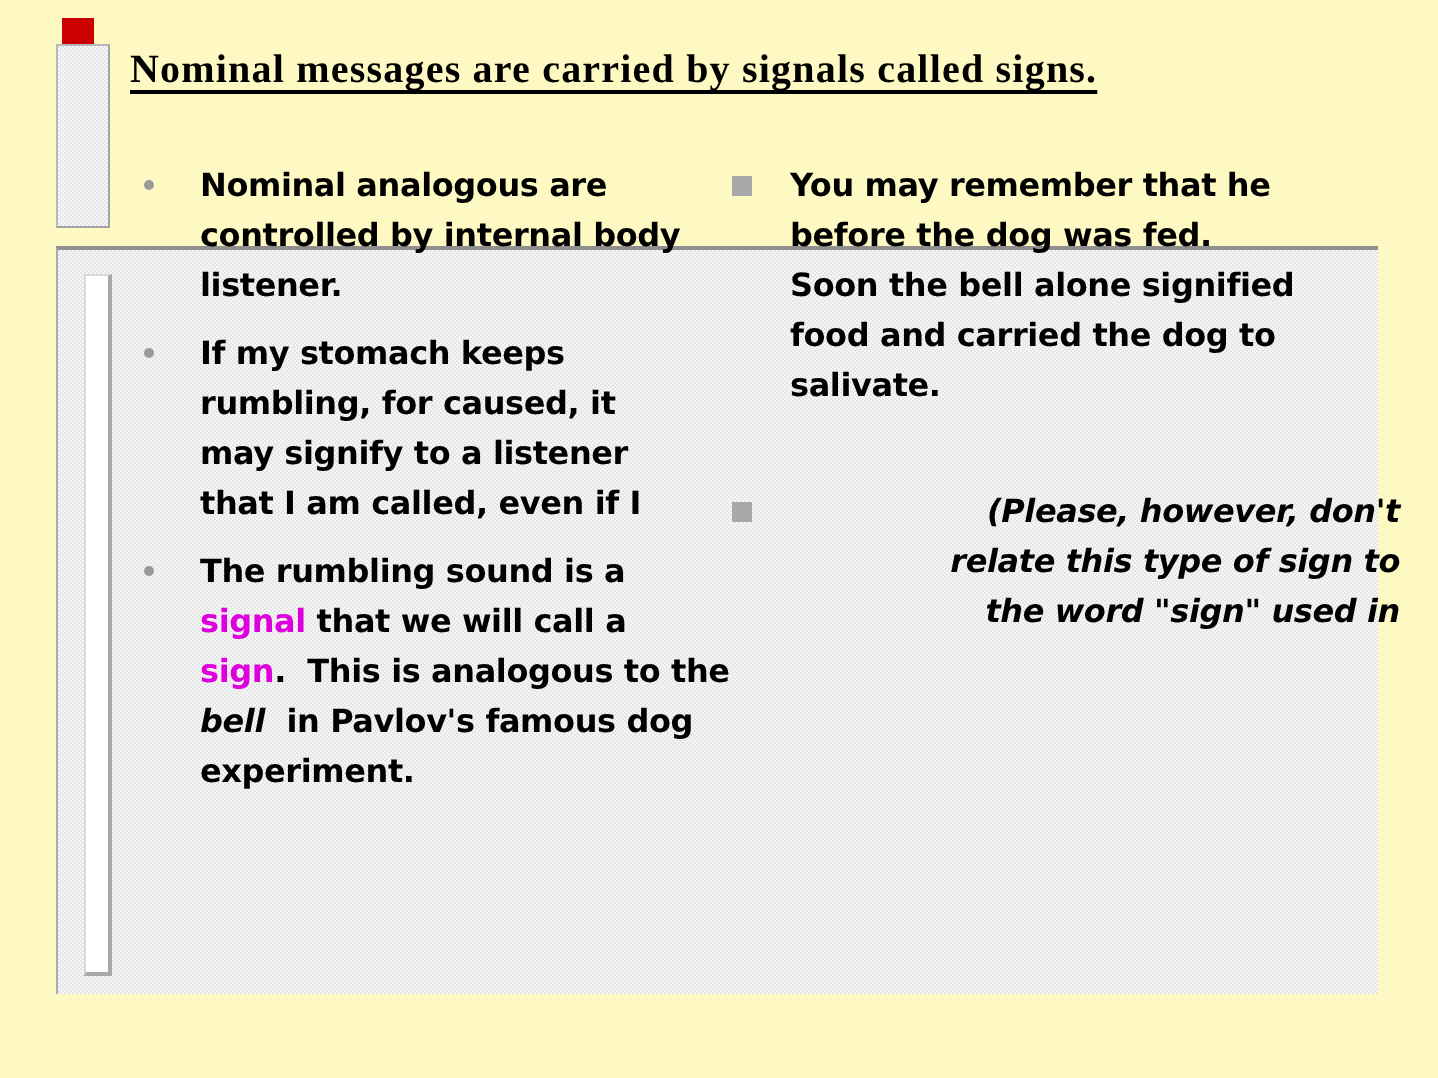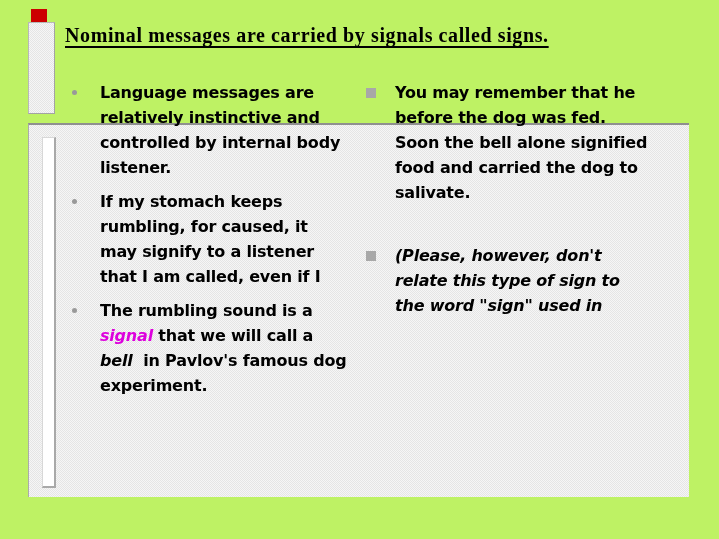--- a/index.html
+++ b/index.html
@@ -1,17 +1,17 @@
 <!DOCTYPE html>
 <html style="--accent-red: #cc0000; --magenta: #dd00dd; --bullet-gray: #999999; --bullet-square-gray: #a8a8a8;"><head>
 <meta charset="utf-8">
 <style>
   html,body{margin:0;padding:0;background:#ffffff;}
   .slide{
-    position:relative;width:719px;height:539px;background:#bef264;overflow:hidden;
+    position:relative;width:719px;height:539px;background:#fef9c3;overflow:hidden;
     font-family:"DejaVu Sans",sans-serif;
   }
   .red-square{position:absolute;left:31px;top:9px;width:16px;height:16px;background:var(--accent-red,#cc0000);}
   .dither{
     background-color:#ededed;
     background-image:conic-gradient(#f6f6f6 25%, #e5e5e5 0 50%, #f6f6f6 0 75%, #e5e5e5 0);
     background-size:2px 2px;
   }
   .gray-accent-bar{
     position:absolute;left:28px;top:22px;width:25px;height:90px;
@@ -42,64 +42,64 @@
   .bullet-item{position:relative;}
   .marker-dot{
     position:absolute;left:-28px;top:10px;width:5px;height:5px;border-radius:50%;
     background:var(--bullet-gray,#999999);
   }
   .marker-square{
     position:absolute;left:-29px;top:8px;width:10px;height:10px;
     background:var(--bullet-square-gray,#a8a8a8);
   }
   .line{white-space:pre;}
-  .magenta{color:var(--magenta,#dd00dd);font-style:italic;}
+  .magenta{color:var(--magenta,#dd00dd);}
   .italic{font-style:italic;}
 </style>
 </head>
 <body>
 
 <div class="slide">
   <div class="red-square"></div>
   <div class="gray-accent-bar dither"></div>
   <h1 class="slide-title">Nominal messages are carried by signals called signs.</h1>
   <div class="content-panel dither"></div>
   <div class="white-bar"></div>
   <div class="col col-left">
       <div class="bullet-item">
         <span class="marker-dot"></span>
-        <div class="line"><span>Language messages are</span></div>
-        <div class="line"><span>relatively instinctive and</span></div>
+        <div class="line"><span>Nominal analogous are</span></div>
         <div class="line"><span>controlled by internal body</span></div>
         <div class="line"><span>listener.</span></div>
       </div>
       <div class="bullet-item" style="margin-top: 9px;">
         <span class="marker-dot"></span>
         <div class="line"><span>If my stomach keeps</span></div>
         <div class="line"><span>rumbling, for caused, it</span></div>
         <div class="line"><span>may signify to a listener</span></div>
         <div class="line"><span>that I am called, even if I</span></div>
       </div>
       <div class="bullet-item" style="margin-top: 9px;">
         <span class="marker-dot"></span>
         <div class="line"><span>The rumbling sound is a</span></div>
         <div class="line"><span class="magenta">signal</span><span> that we will call a</span></div>
+        <div class="line"><span class="magenta">sign</span><span>.  This is analogous to the</span></div>
         <div class="line"><span class="italic">bell</span><span>  in Pavlov's famous dog</span></div>
         <div class="line"><span>experiment.</span></div>
       </div>
     </div>
   <div class="col col-right">
       <div class="bullet-item">
         <span class="marker-square"></span>
         <div class="line"><span>You may remember that he</span></div>
         <div class="line"><span>before the dog was fed.</span></div>
         <div class="line"><span>Soon the bell alone signified</span></div>
         <div class="line"><span>food and carried the dog to</span></div>
         <div class="line"><span>salivate.</span></div>
       </div>
-      <div class="bullet-item italic" style="margin-top: 38px;">
+      <div class="bullet-item italic" style="margin-top: 38px; text-align: right;">
         <span class="marker-square"></span>
         <div class="line"><span>(Please, however, don't</span></div>
         <div class="line"><span>relate this type of sign to</span></div>
         <div class="line"><span>the word "sign" used in</span></div>
       </div>
     </div>
 </div>
 
 </body></html>

